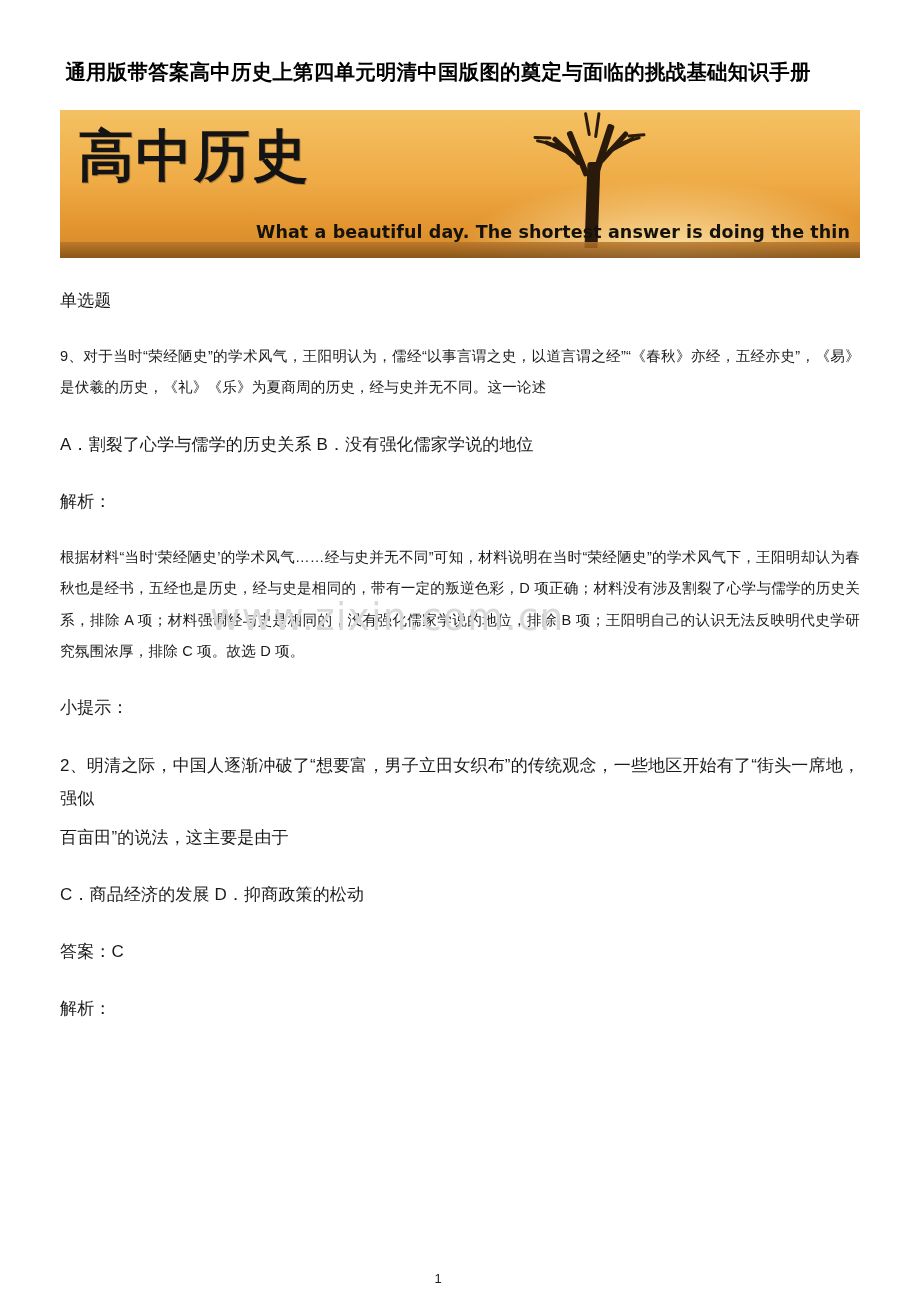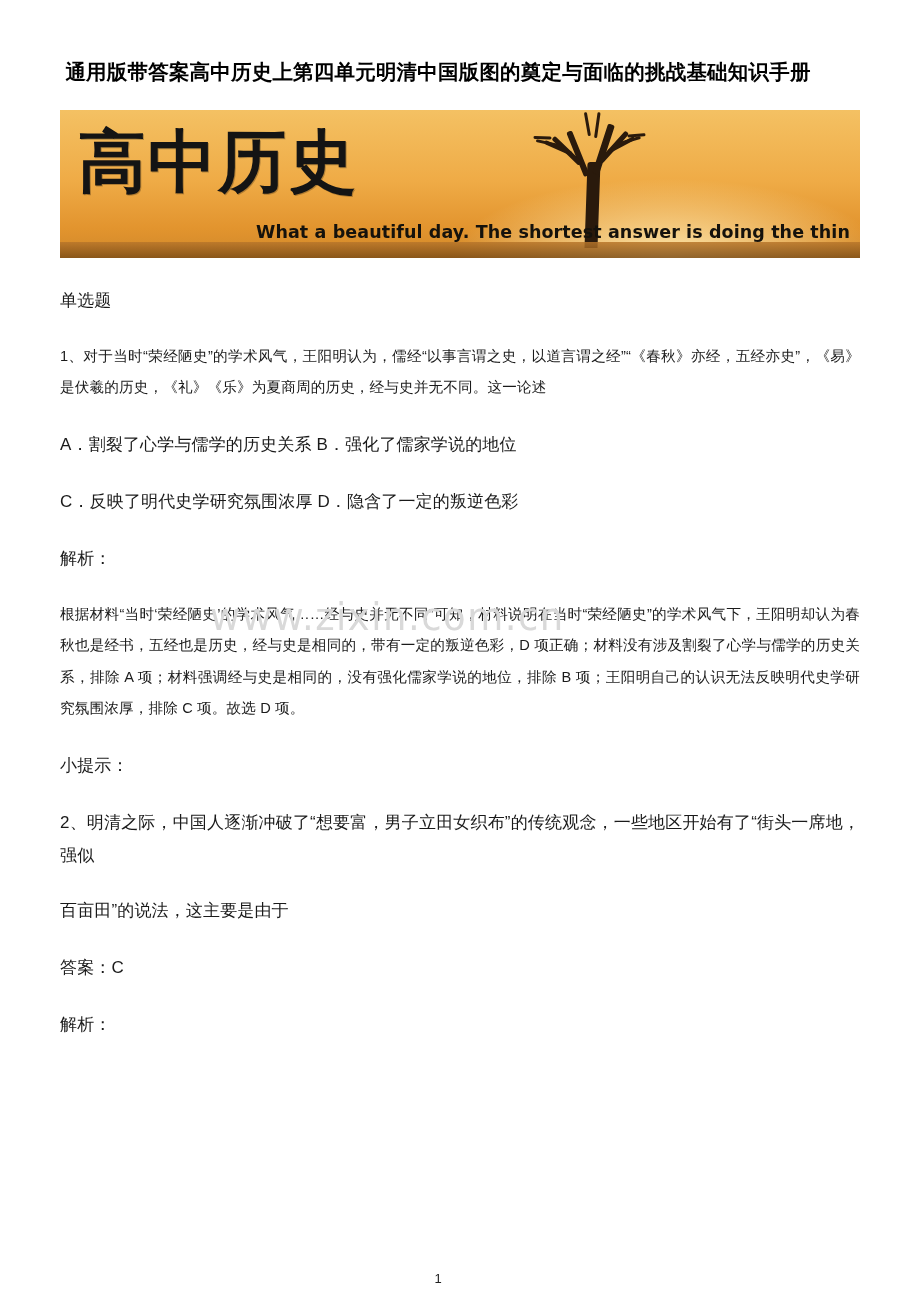--- a/index.html
+++ b/index.html
@@ -79,22 +79,22 @@
   }
   .hanzi-wrap {
     position: absolute;
     left: 18px;
     top: 18px;
     display: flex;
     gap: 14px;
     align-items: center;
   }
   .hanzi {
-    font-family: Liberation Serif, serif;
-    font-size: 68px;
+    font-family: Liberation Sans, sans-serif;
+    font-size: 56px;
     font-weight: bold;
     color: #141414;
     line-height: 1;
     letter-spacing: 2px;
     text-shadow: 1px 1px 0 rgba(0,0,0,.25);
   }
   .banner-sub {
     position: absolute;
     left: 196px;
     bottom: 16px;
@@ -113,21 +113,21 @@
   }
   .line {
     font-size: 17px;
     line-height: 1.95;
     color: #1a1a1a;
     margin: 0 0 24px 0;
     text-align: justify;
     letter-spacing: .15px;
   }
   .line.tight {
-    margin-bottom: 22px;
+    margin-bottom: 6px;
   }
   .para {
     font-size: 14.6px;
     line-height: 2.15;
     margin: 0 0 24px 0;
     text-align: justify;
     letter-spacing: .15px;
   }
   .watermark {
     position: absolute;
@@ -180,29 +180,29 @@
       <span class="hanzi">高中历史</span>
     </div>
     <div class="banner-sub">What a beautiful day. The shortest answer is doing the thing.</div>
     <div class="ground"></div>
   </div>
 
   <div class="content">
 
     <div class="line">单选题</div>
 
-    <div class="para">1、对于当时“荣经陋史”的学术风气，王阳明认为，儒经“以事言谓之史，以道言谓之经”“《春秋》亦经，五经亦史”，《易》是伏羲的历史，《礼》《乐》为夏商周的历史，经与史并无不同。这一论述</div>
-    <div class="line">A．割裂了心学与儒学的历史关系 B．强化了儒家学说的地位</div>
-    <div class="line">C．反映了明代史学研究氛围浓厚 D．隐含了一定的叛逆色彩</div>
+    <div class="para">9、对于当时“荣经陋史”的学术风气，王阳明认为，儒经“以事言谓之史，以道言谓之经”“《春秋》亦经，五经亦史”，《易》是伏羲的历史，《礼》《乐》为夏商周的历史，经与史并无不同。这一论述</div>
+    <div class="line">A．割裂了心学与儒学的历史关系 B．没有强化儒家学说的地位</div>
     <div class="line">解析：</div>
     <div class="para">根据材料“当时‘荣经陋史’的学术风气……经与史并无不同”可知，材料说明在当时“荣经陋史”的学术风气下，王阳明却认为春秋也是经书，五经也是历史，经与史是相同的，带有一定的叛逆色彩，D 项正确；材料没有涉及割裂了心学与儒学的历史关系，排除 A 项；材料强调经与史是相同的，没有强化儒家学说的地位，排除 B 项；王阳明自己的认识无法反映明代史学研究氛围浓厚，排除 C 项。故选 D 项。</div>
     <div class="line">小提示：</div>
 
     <div class="line tight">2、明清之际，中国人逐渐冲破了“想要富，男子立田女织布”的传统观念，一些地区开始有了“街头一席地，强似</div>
     <div class="line">百亩田”的说法，这主要是由于</div>
+    <div class="line">C．商品经济的发展 D．抑商政策的松动</div>
     <div class="line">答案：C</div>
     <div class="line">解析：</div>
 
   </div>
 
   <div class="watermark">www.zixin.com.cn</div>
   <div class="page-number">1</div>
 
 </div>
 

